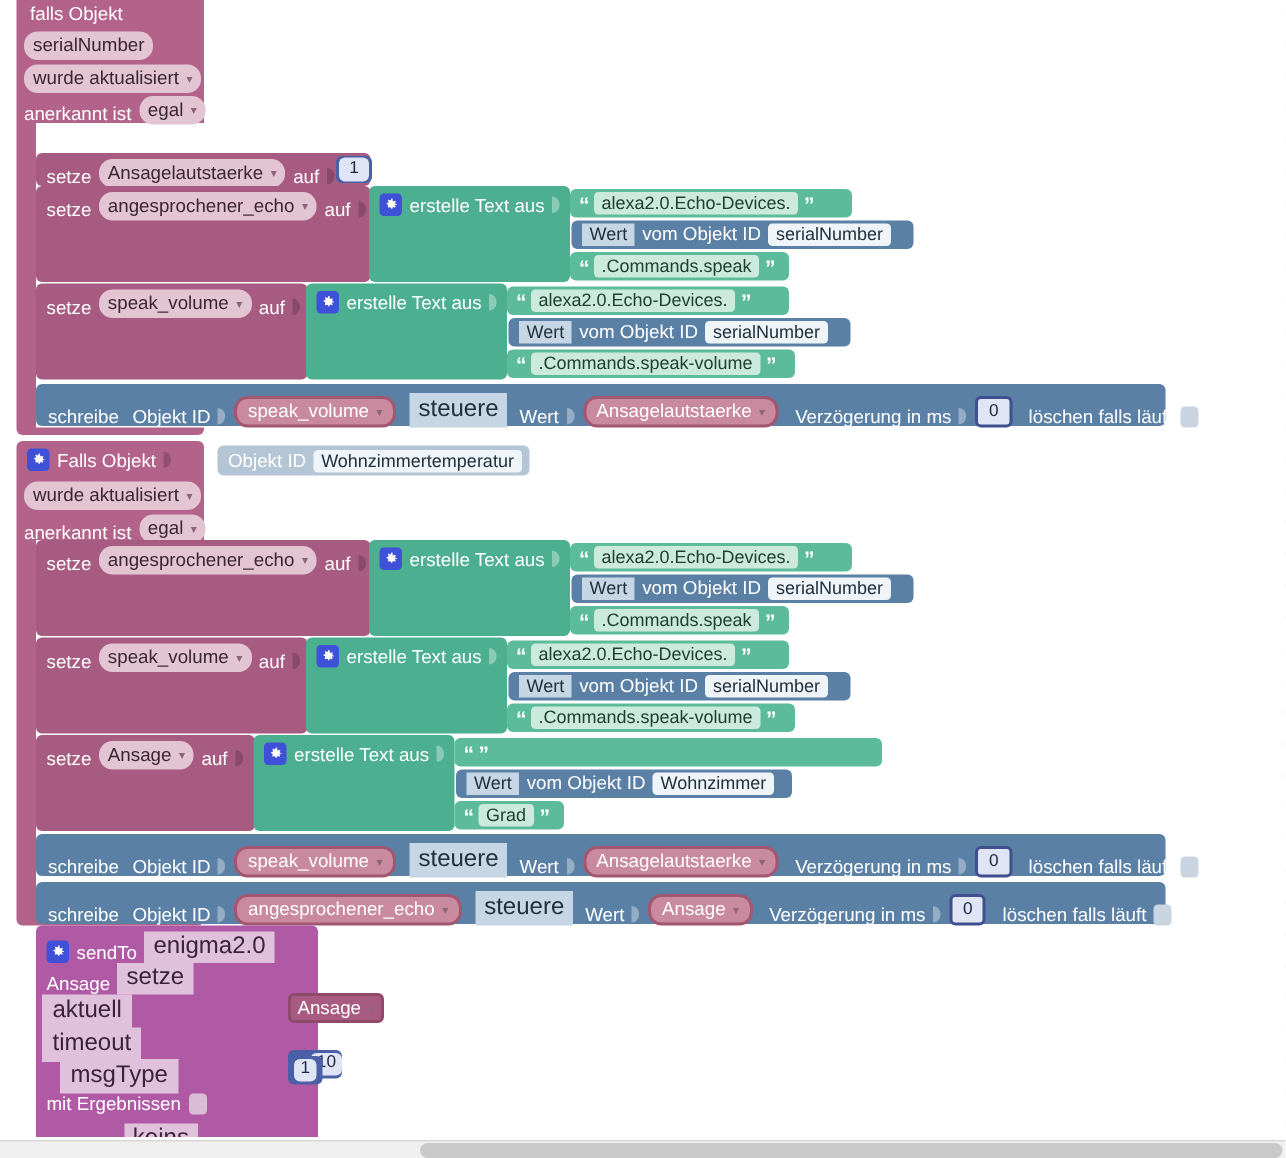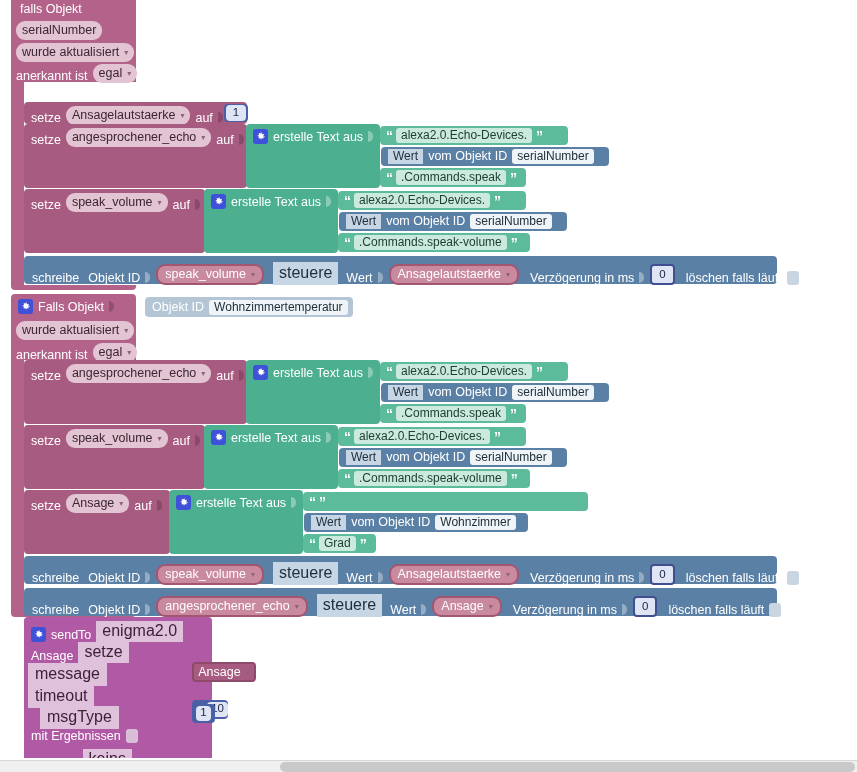--- a/index.html
+++ b/index.html
@@ -441,21 +441,21 @@
         </svg>
     </span>
     <span class="lbl">sendTo</span>
     <span class="fld-purple dd" style="padding:1px 6px 2px 6px;">enigma2.0</span>
   </div>
   <div class="row" style="left:31px; top:642px;">
     <span class="lbl">Ansage</span>
     <span class="fld-purple" style="padding:1px 6px 2px 6px;">setze</span>
   </div>
   <div class="row" style="left:28px; top:663px;">
-    <span class="fld-purple" style="padding:2px 7px 3px 7px;">message</span>
+    <span class="fld-purple" style="padding:2px 7px 3px 7px;">aktuell</span>
   </div>
   <div class="blk c-event-d" style="left:192px; top:662px; width:64px; height:20px; display:flex; align-items:center; justify-content:center; border:2px solid #8e4a68;">
     <span class="fld dd" style="background:transparent; color:#ffffff; padding:0 2px;">Ansage</span>
   </div>
   <div class="row" style="left:28px; top:685px;">
     <span class="fld-purple" style="padding:2px 7px 3px 7px;">timeout</span>
   </div>
   <div class="blk c-num" style="left:192px; top:700px; width:36px; height:19px; display:flex; align-items:center; justify-content:flex-end;">
     <span class="fld-num" style="font-size:11.5px; padding:1px 4px 2px 4px;">10</span>
   </div>

